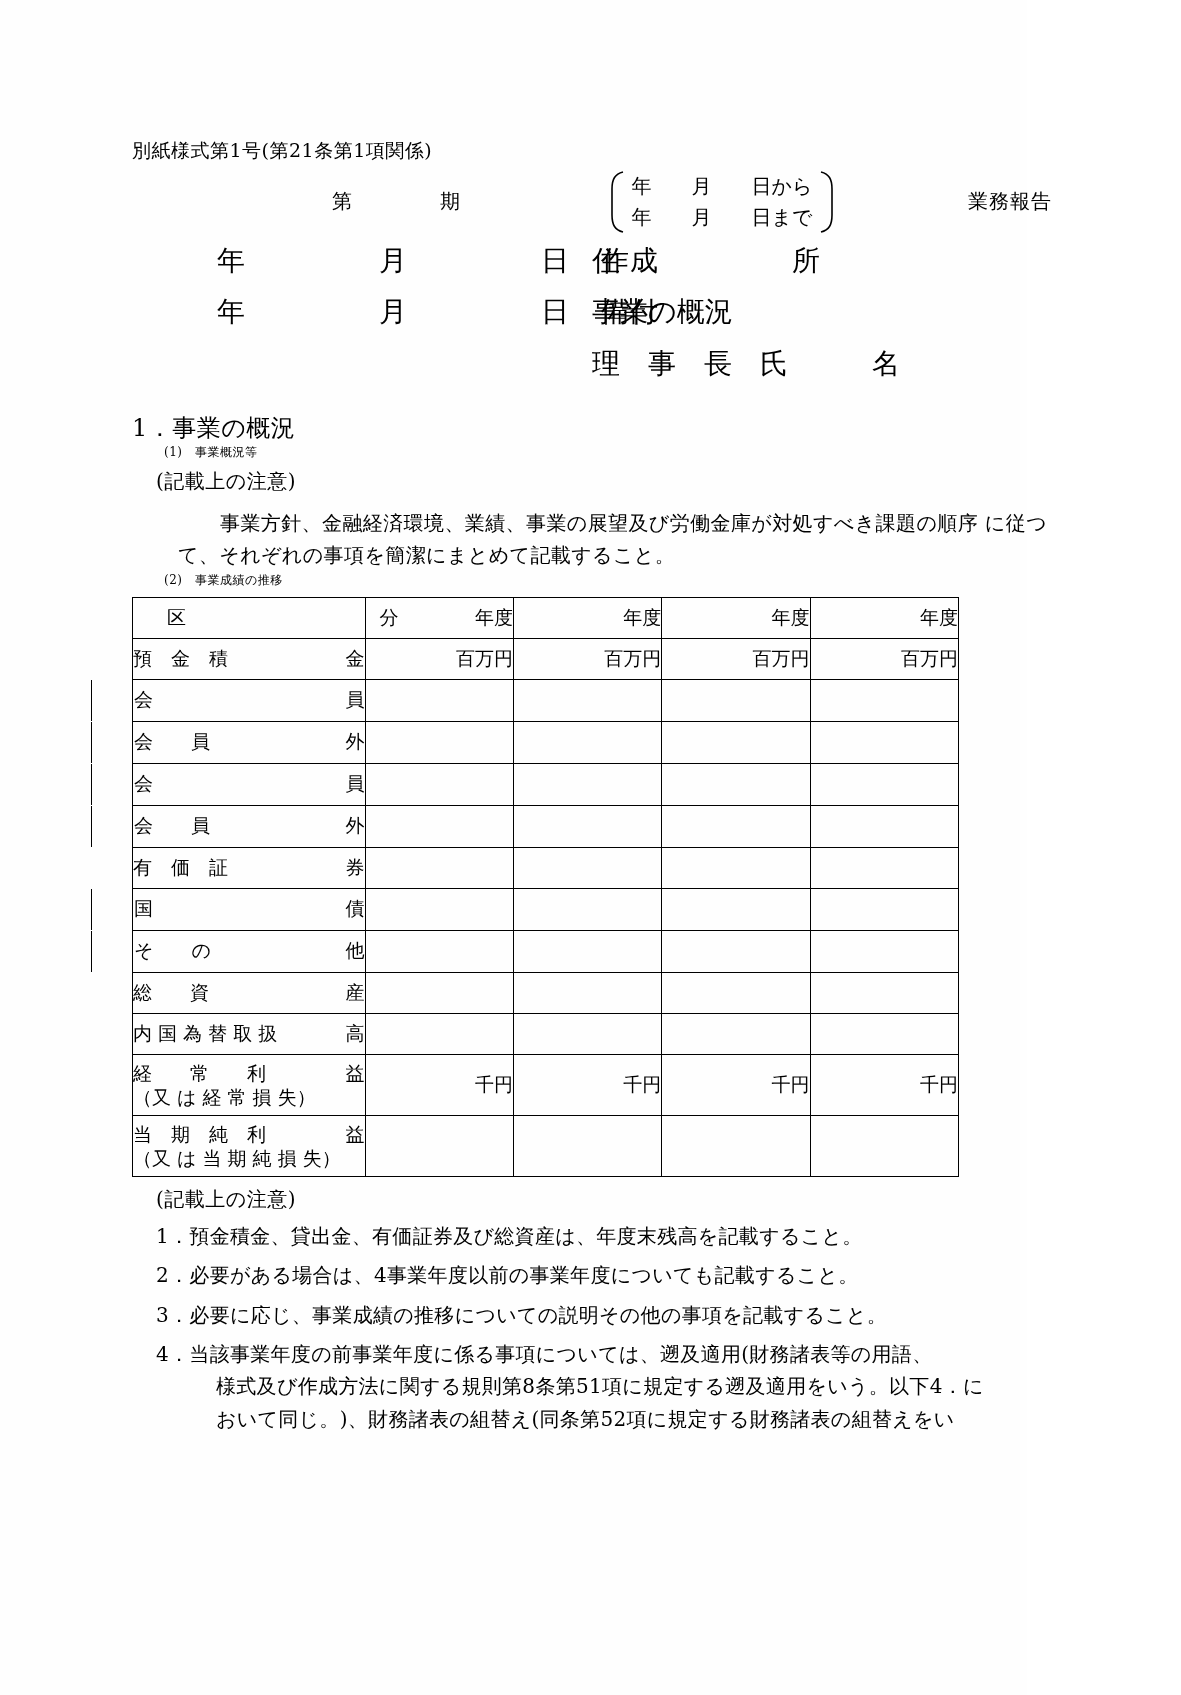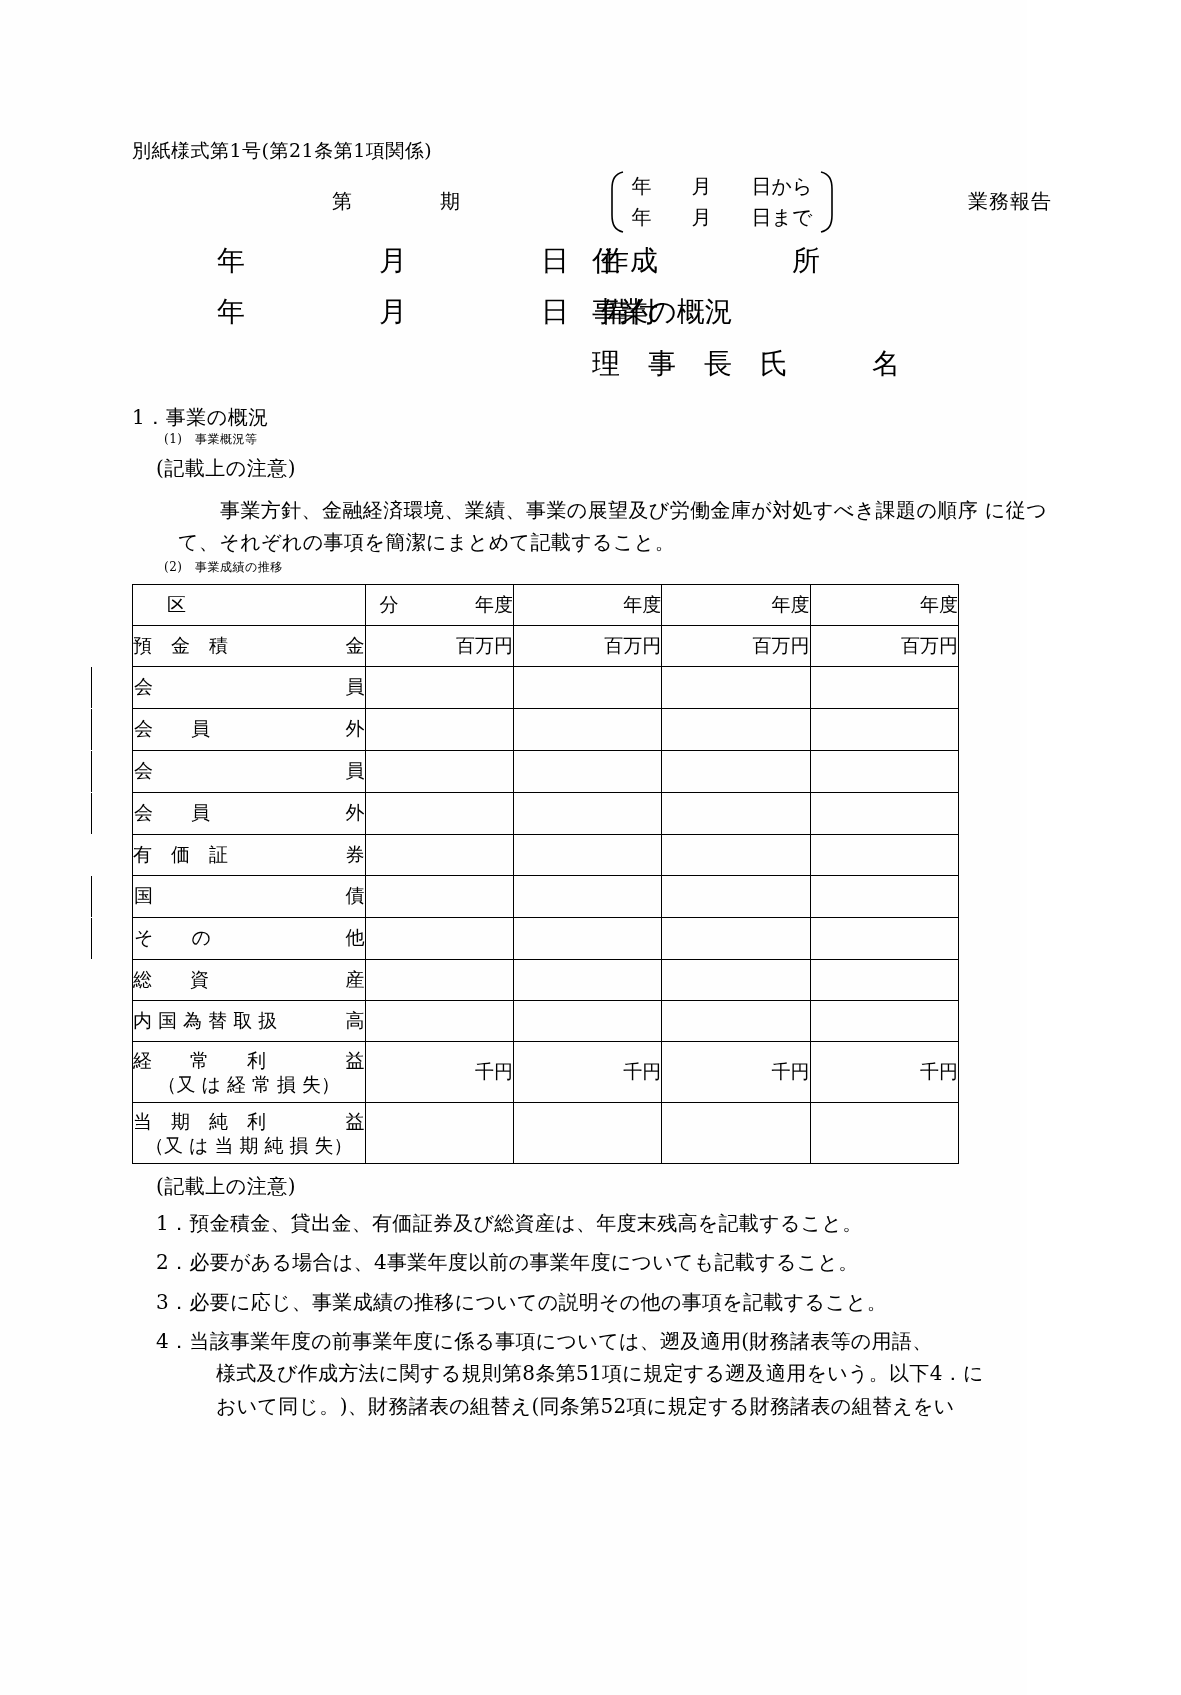--- a/index.html
+++ b/index.html
@@ -95,22 +95,22 @@
     box-sizing: border-box;
   }
   .addr-left .dsp { letter-spacing: 26px; }
   .addr-left .act { letter-spacing: 1px; padding-left: 6px;}
   .addr-right { padding-left: 60px; }
   .sp-wide { letter-spacing: 22px; }
   .sp-name { letter-spacing: 0px; }
 
   
   .sec1 {
-    font-size: 20px;
-    margin-top: 14px;
+    font-size: 24px;
+    margin-top: 22px;
     letter-spacing: 0.5px;
   }
   .sub-item {
     font-size: 12px;
     padding-left: 32px;
     letter-spacing: 0.5px;
   }
   .note-head {
     font-size: 20px;
     margin-top: 7px;
@@ -162,21 +162,21 @@
   }
   .indent-cell .inner {
     border-left: 1px solid #000;
     margin-left: -42px;
     padding-left: 42px;
     height: 41px;
     display: flex;
     align-items: center;
   }
   .indent-cell .inner .spread { width: 100%; }
-  td.lbl.tall { height: 61px; text-align: center; }
+  td.lbl.tall { height: 61px; }
   td.num.tall { height: 61px; }
   .two-line {
     display: flex;
     flex-direction: column;
     justify-content: center;
     line-height: 1.28;
   }
   .two-line .spread { width: 100%; }
   .hdr-区分 { padding-left: 34px; }
 

